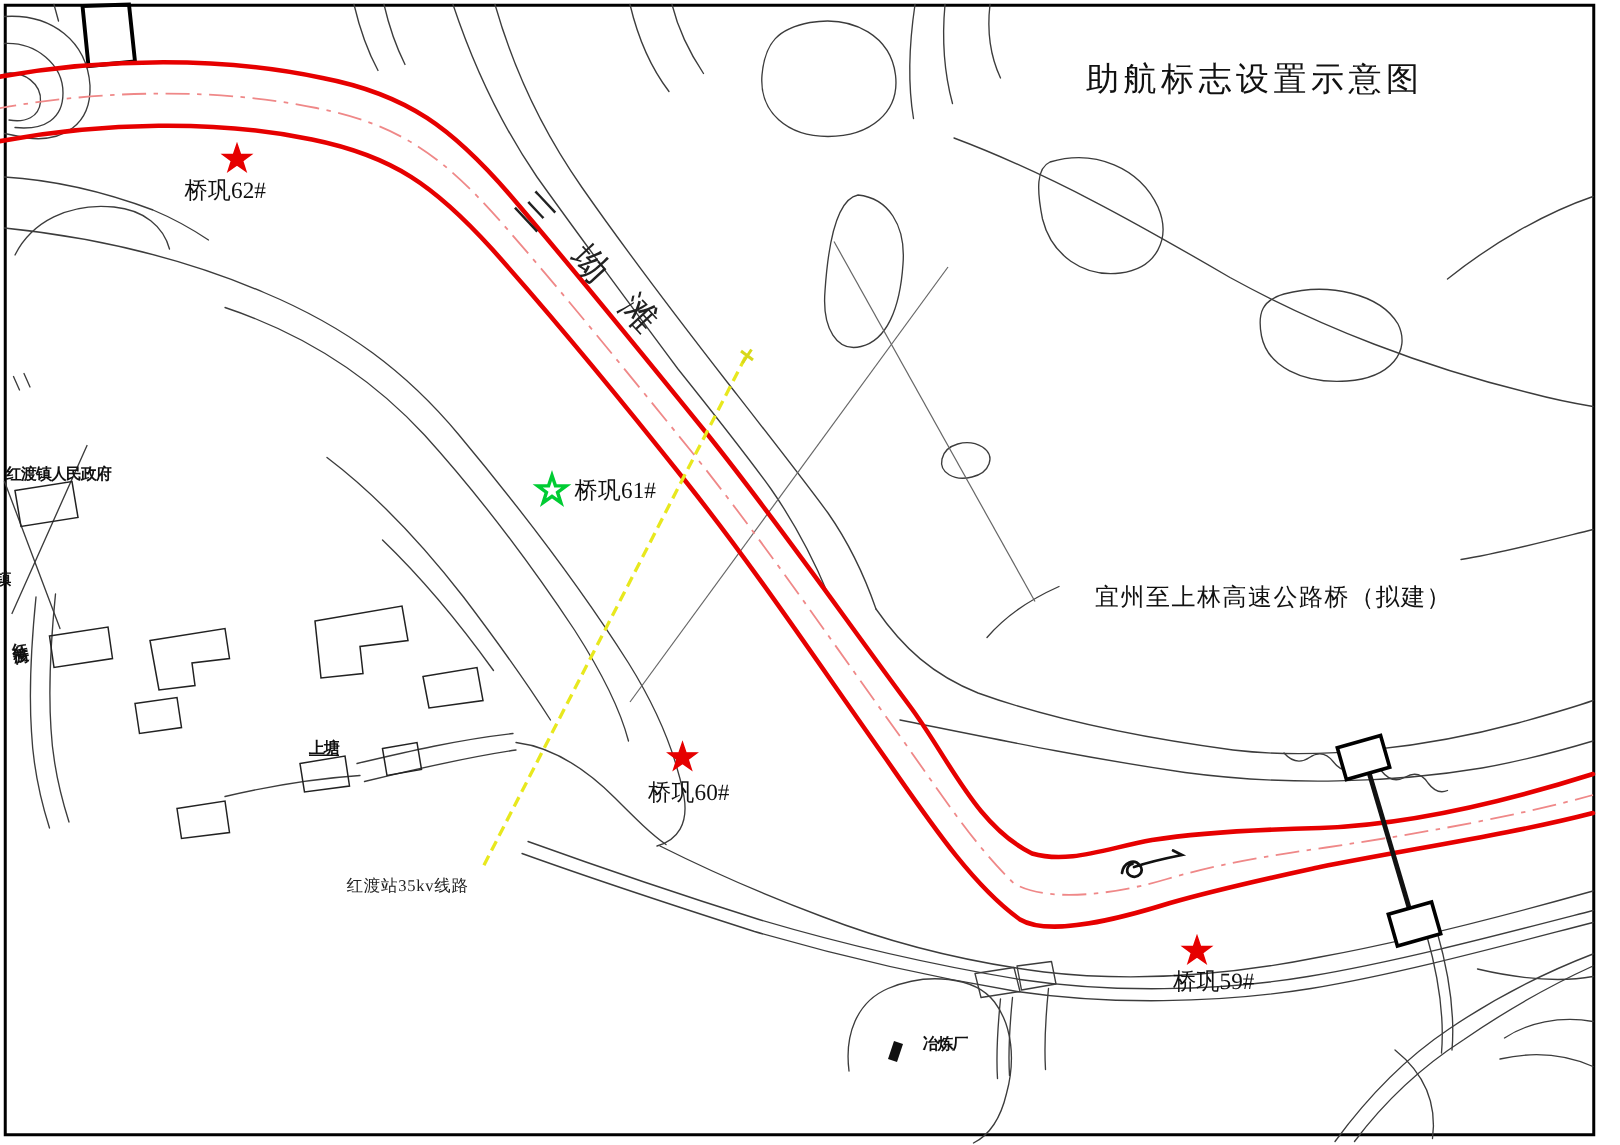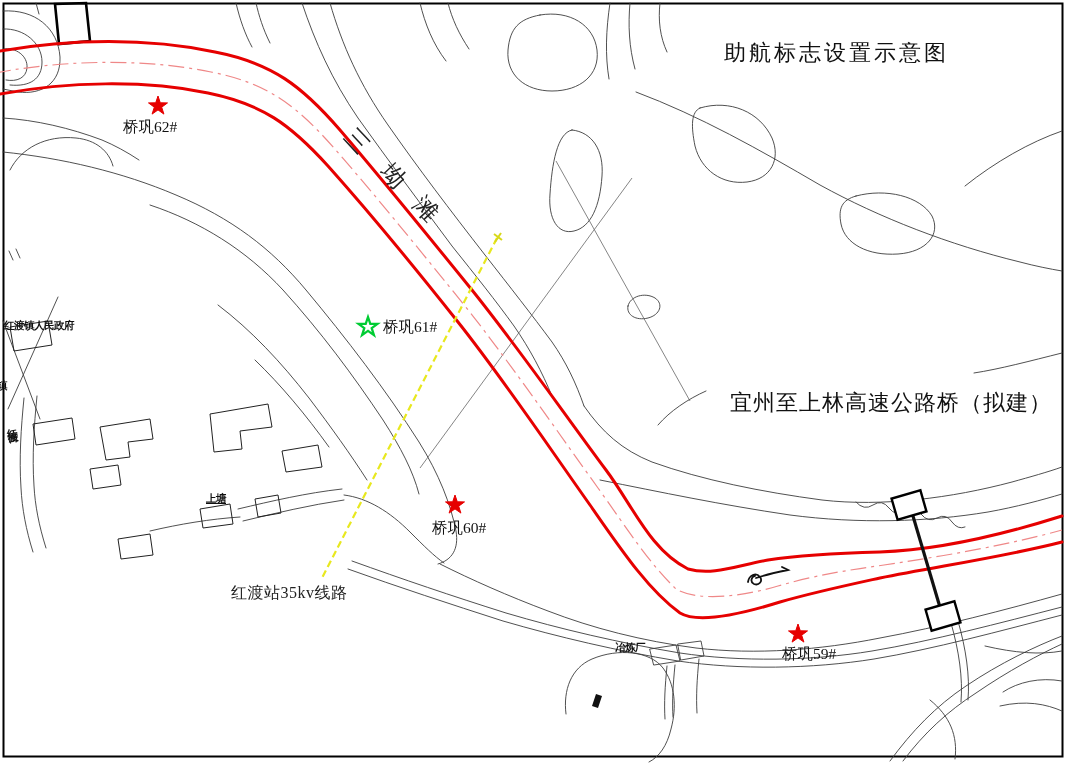--- a/index.html
+++ b/index.html
@@ -10,32 +10,32 @@
   .building{stroke:#222;stroke-width:1;fill:none;stroke-linejoin:miter;}
   .heavy{stroke:#000;fill:none;}
   .channel-edge{stroke:var(--channel-edge,#e60000);stroke-width:3;fill:none;stroke-linecap:round;}
   .channel-center{stroke:var(--channel-center,#ef8888);stroke-width:1.2;fill:none;stroke-dasharray:16 5 3 5;}
   .powerline{stroke:var(--powerline,#e8e81e);stroke-width:2.2;fill:none;stroke-dasharray:7 4;}
   .survey{stroke:#666;stroke-width:0.8;fill:none;}
   .marker-label{font-family:"Liberation Serif",serif;font-size:15.5px;fill:#111;}
   .t{position:absolute;color:#111;white-space:nowrap;}
   .serif{font-family:"Liberation Serif",serif;}
   .title{left:724px;top:38px;font-size:22px;letter-spacing:3px;}
-  .bridge-note{left:730px;top:388px;font-size:22px;letter-spacing:1px;}
+  .bridge-note{left:730px;top:388px;font-size:16px;letter-spacing:1px;}
   .shoal{font-family:"Liberation Serif",serif;font-size:24px;color:#222;}
   .s0{left:345px;top:125px;transform:rotate(47deg);}
   .s1{left:381px;top:160px;transform:rotate(47deg);}
   .s2{left:414px;top:193px;transform:rotate(47deg);}
   .small-b{font-size:10.5px;font-weight:bold;letter-spacing:-0.5px;}
-  .gov{left:4px;top:309px;margin-top:10px;}
+  .gov{left:4px;top:309px;}
   .zhen{left:-3px;top:379px;}
   .street{left:4px;top:420px;writing-mode:vertical-rl;text-orientation:upright;transform:rotate(-10deg);letter-spacing:2px;}
   .shangtang{left:206px;top:492px;text-decoration:underline;}
-  .pline{left:231px;top:583px;font-size:16px;color:#222;font-family:"Liberation Serif",serif;letter-spacing:0.5px;}
-  .smelter{left:615px;top:641px;}
+  .pline{left:231px;top:583px;font-size:11px;color:#222;font-family:"Liberation Serif",serif;letter-spacing:0.5px;}
+  .smelter{left:615px;top:689px;}
 </style>
 </head>
 <body>
 
 <div id="canvas">
 
 <svg id="map-svg" width="1080" height="763" viewBox="0 0 1080 763">
 
   <rect x="3.5" y="3.5" width="1059" height="753" fill="none" stroke="#000" stroke-width="2"></rect>
 

